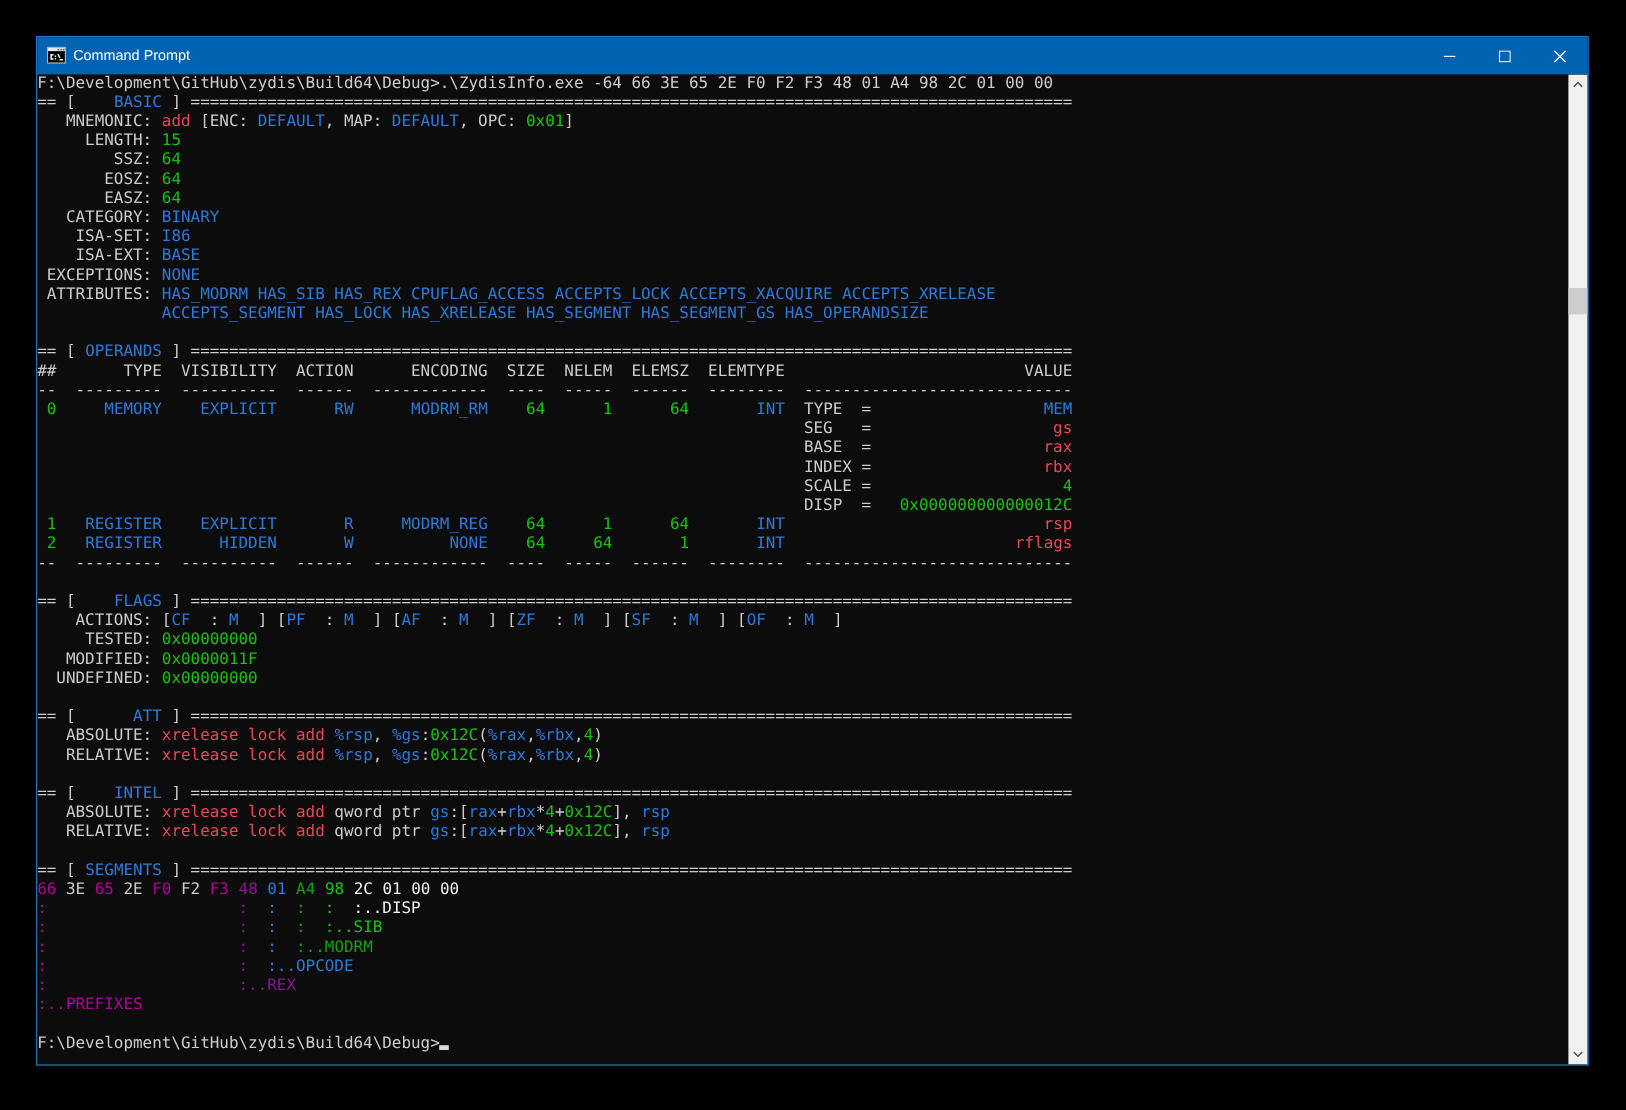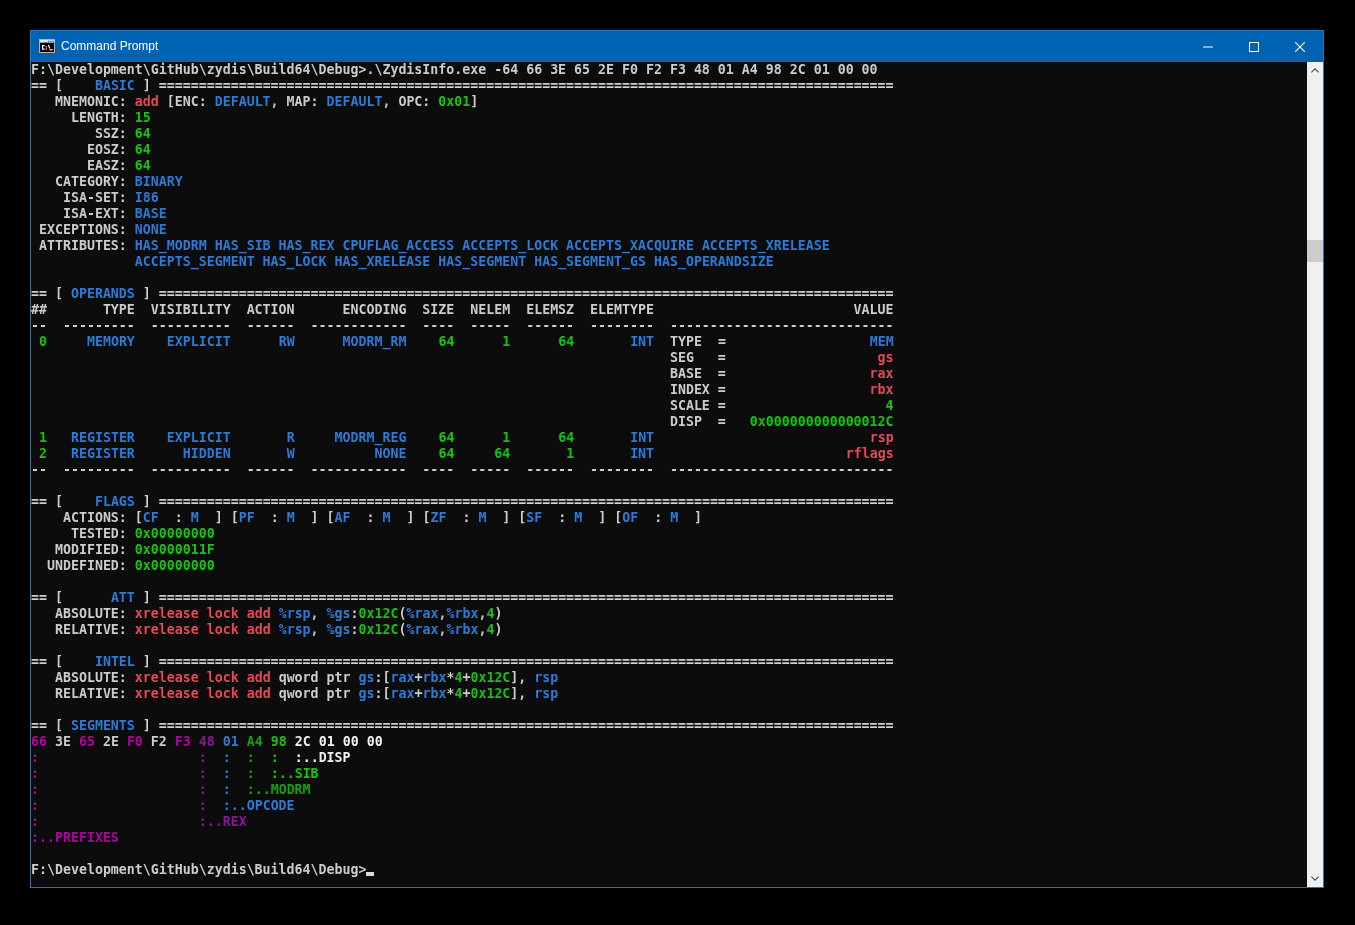--- a/index.html
+++ b/index.html
@@ -9,21 +9,21 @@
   .window { position:absolute; left:30px; top:30px; width:1294px; height:858px;
             border:1px solid var(--border,#0B64C4); background:var(--console-bg,#0C0C0C); }
   .titlebar { position:relative; height:31px; background:var(--titlebar-bg,#0B64C4);
               display:flex; align-items:center; }
   .app-icon { position:absolute; left:8px; top:7px; width:16px; height:16px; }
   .title { position:absolute; left:30px; top:0; line-height:31px;
            font-family:"Liberation Sans","DejaVu Sans",sans-serif; font-size:12px;
            color:var(--titlebar-fg,#fff); white-space:nowrap; }
   .caption-buttons { position:absolute; right:0; top:0; height:31px; display:flex; }
   .cap-btn { width:46px; height:31px; display:flex; align-items:center; justify-content:center; }
-  .console { position:absolute; left:0; top:31px; right:0; bottom:0; overflow:hidden;font-weight:bold; }
+  .console { position:absolute; left:0; top:31px; right:0; bottom:0; overflow:hidden; }
   pre.term { position:absolute; left:0px; top:0px;
              font-family:"DejaVu Sans Mono","Liberation Mono",monospace;
              font-size:13.288px; line-height:16px; white-space:pre; }
   pre.term .ln { height:16px; }
   .cursor { display:inline-block; width:8px; height:4px;
             background:var(--cursor,#CCCCCC); vertical-align:baseline;
             position:relative; top:2px; }
   .scrollbar { position:absolute; top:0; right:0; width:16px; height:825px;
                background:var(--sb-track,#F0F0F0); }
   .sb-btn { position:absolute; left:0; width:16px; height:17px;

